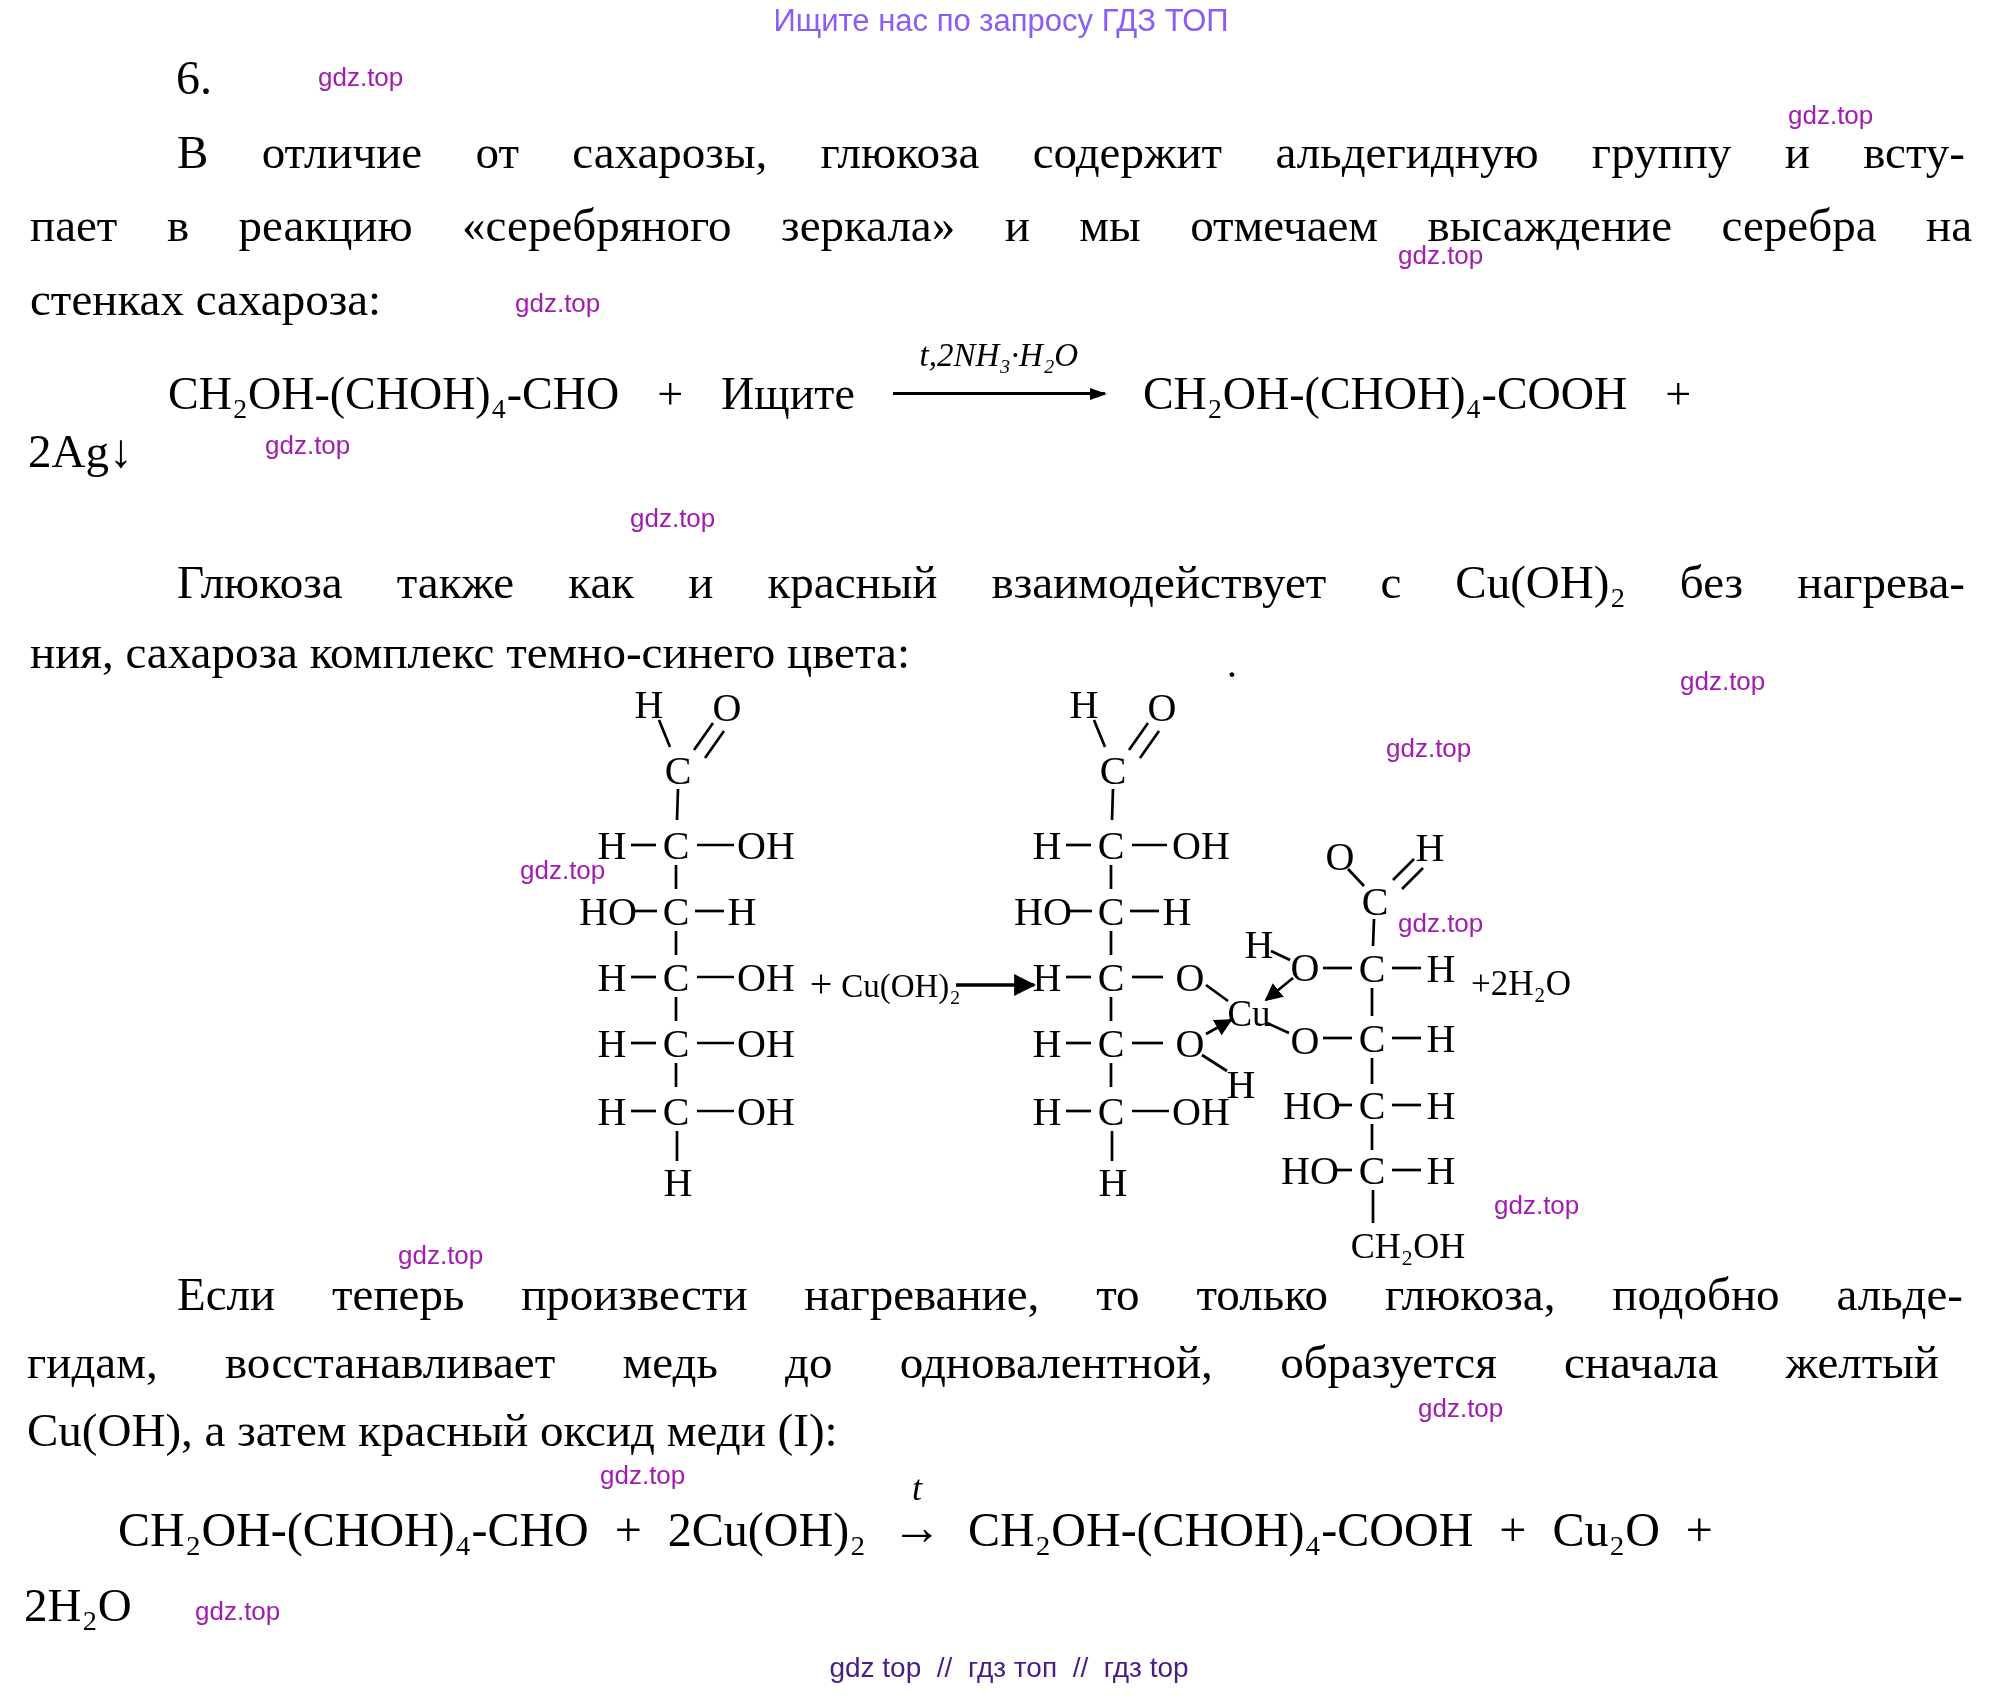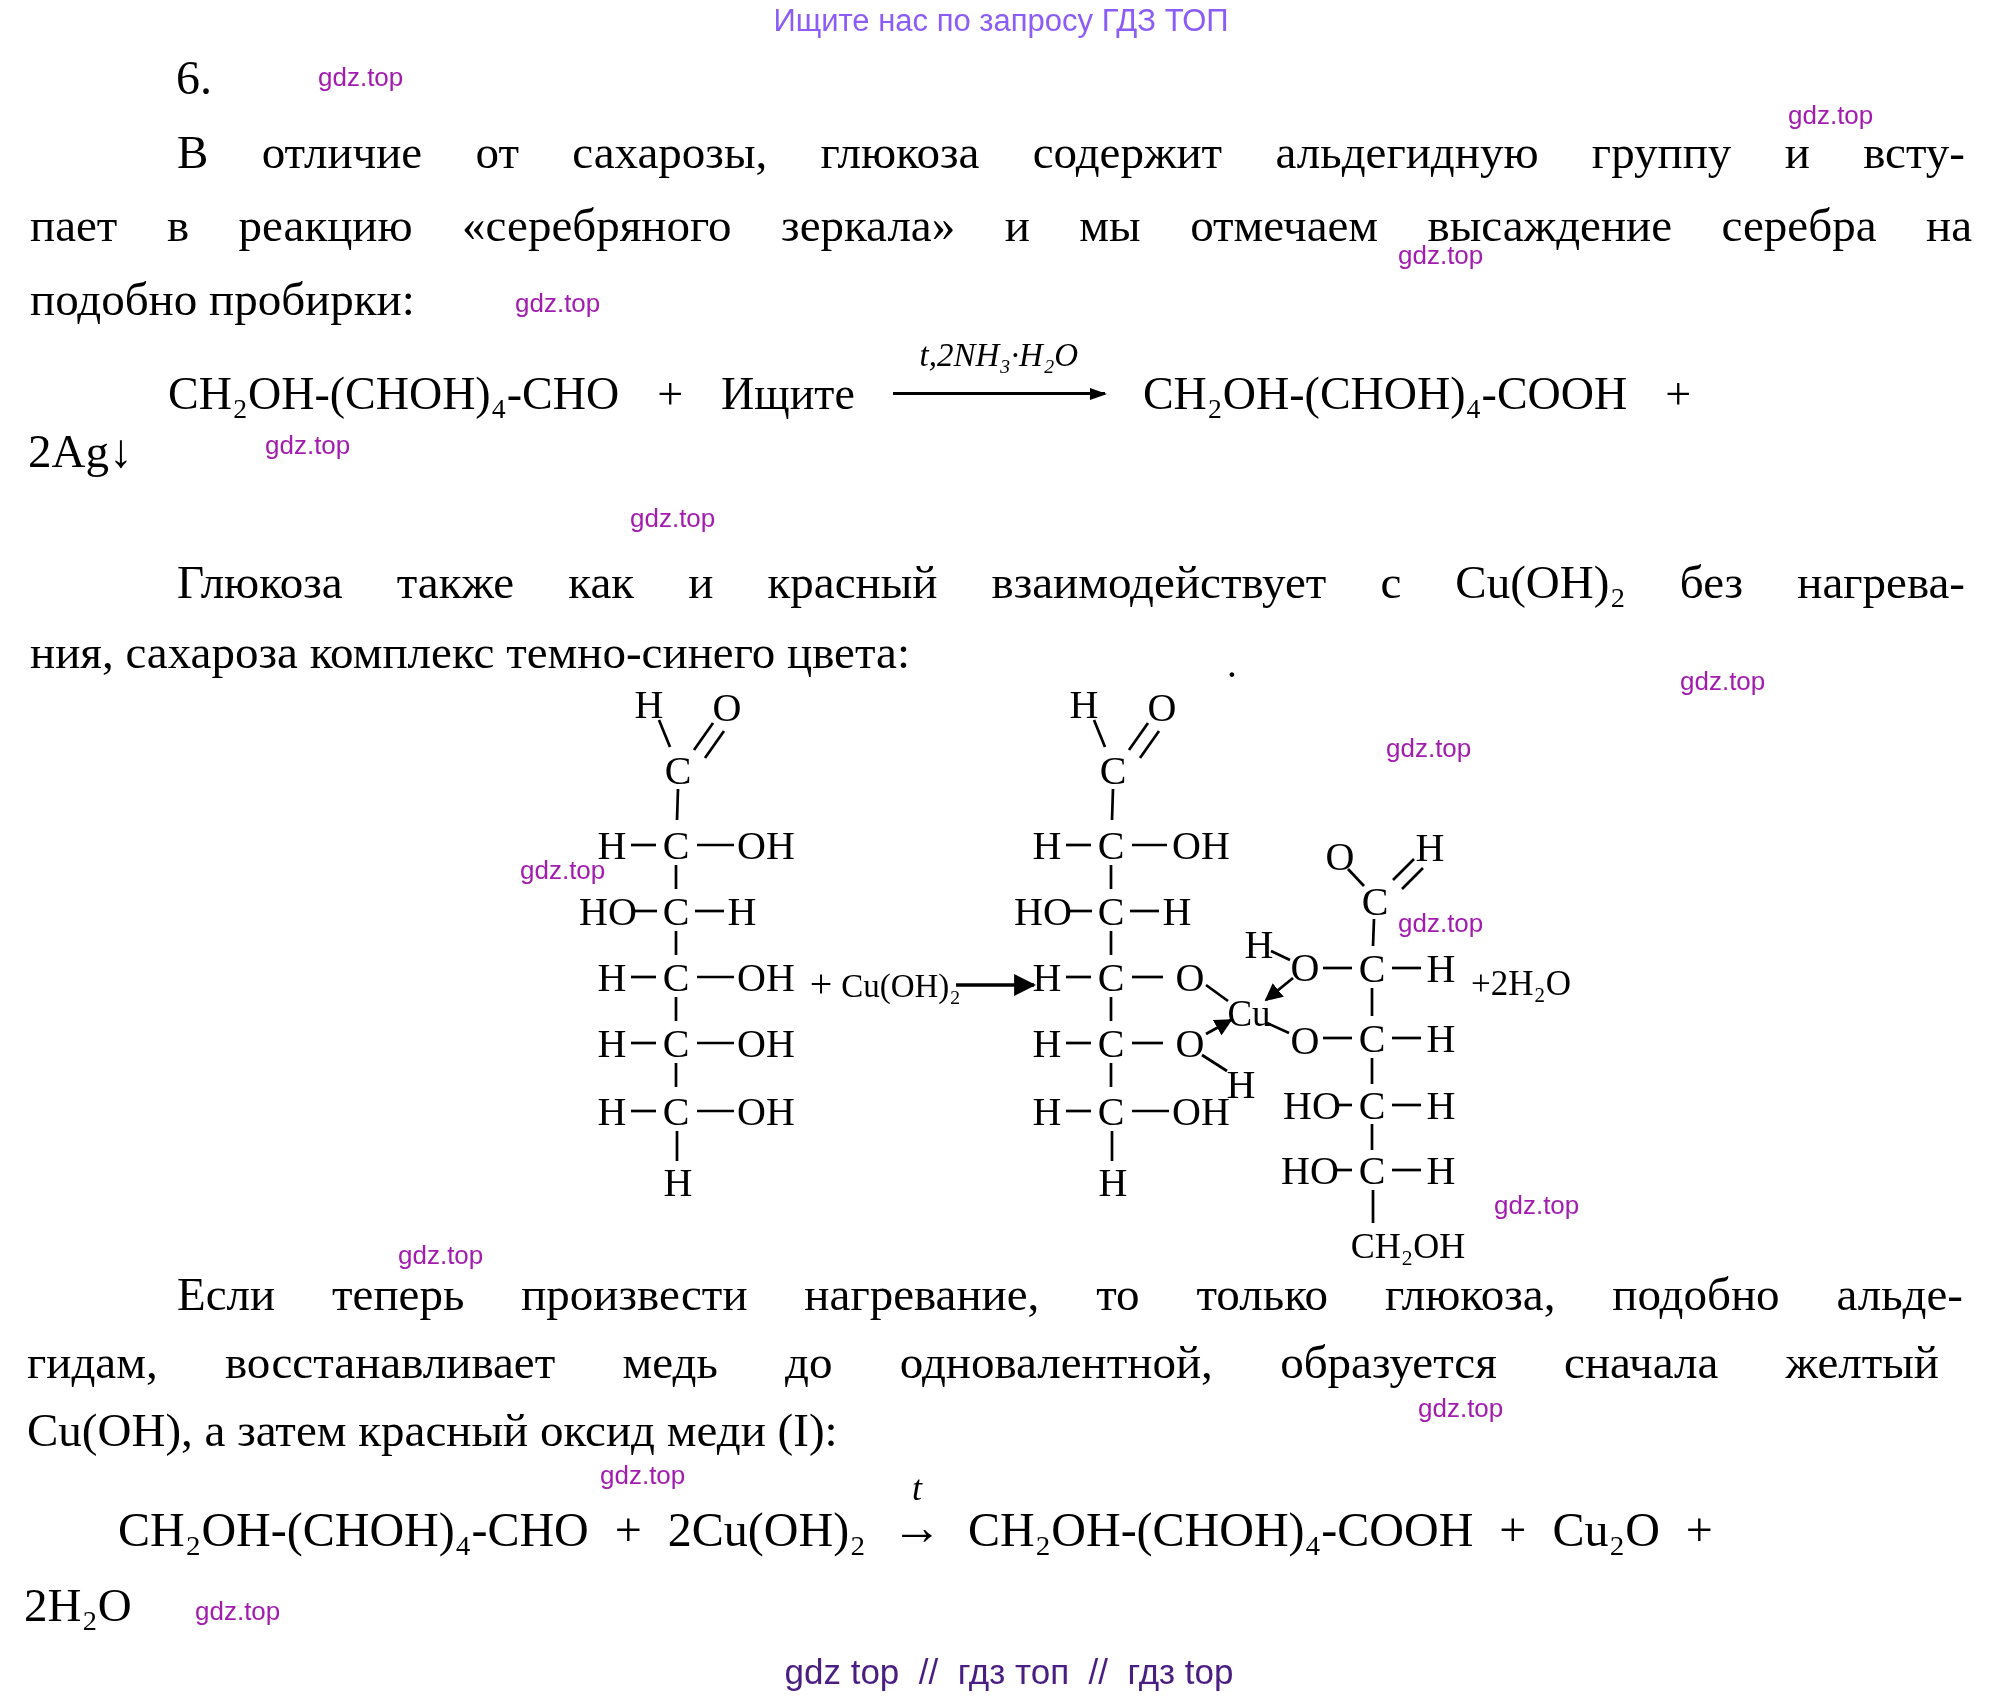--- a/index.html
+++ b/index.html
@@ -24,21 +24,21 @@
   .rxn-line::after{content:"";position:absolute;right:-2px;top:50%;
                    transform:translateY(-50%);width:0;height:0;
                    border-left:17px solid #000;border-top:6px solid transparent;
                    border-bottom:6px solid transparent;}
   .rxn2{display:inline-flex;flex-direction:column;align-items:center;position:relative;top:-20px;}
   .rxn2-label{font-style:italic;font-size:36px;line-height:1;}
   .rxn2-glyph{font-size:50px;line-height:.85;}
   .carry{font-size:47px;}
   .footer{left:0;right:0;top:1652px;text-align:center;white-space:pre;
           font-family:"Liberation Sans","DejaVu Sans",sans-serif;
-          font-size:35px;font-weight:500;color:#4a1d82;padding-left:16px;}
+          font-size:28px;font-weight:500;color:#4a1d82;padding-left:16px;}
   svg.diagram{position:absolute;left:0;top:0;z-index:1;pointer-events:none;}
   .textlayer{position:relative;z-index:2;}
 </style>
 </head>
 <body>
 
 <svg class="diagram" width="2002" height="1705" viewBox="0 0 2002 1705">
   <defs>
     <marker id="arrowhead" viewBox="0 0 10 10" refX="9" refY="5" markerWidth="6.5" markerHeight="6.5" orient="auto-start-reverse">
       <path d="M0,0 L10,5 L0,10 z" fill="#000"></path>
@@ -169,21 +169,21 @@
   </svg>
 
 <div class="textlayer">
 
   <div class="abs promo">Ищите нас по запросу ГДЗ ТОП</div>
 
   <div class="abs num serif">6.</div>
 
   <div class="abs line just" style="left:177px;top:126px;width:1788px;">В отличие от сахарозы, глюкоза содержит альдегидную группу и всту-</div>
   <div class="abs line just" style="left:30px;top:199px;width:1942px;">пает в реакцию «серебряного зеркала» и мы отмечаем высаждение серебра на</div>
-  <div class="abs line" style="left:30px;top:273px;">подобно пробирки:</div>
+  <div class="abs line" style="left:30px;top:273px;">стенках сахароза:</div>
 
   <div class="abs eqrow" style="left:168px;top:365px;">
     <span>CH₂OH-(CHOH)₄-CHO</span>
     <span>+</span>
     <span>Ищите</span>
     <span class="rxn-arrow">
       <span class="rxn-label">t,2NH₃·H₂O</span>
       <span class="rxn-line"></span>
     </span>
     <span>CH₂OH-(CHOH)₄-COOH</span>

